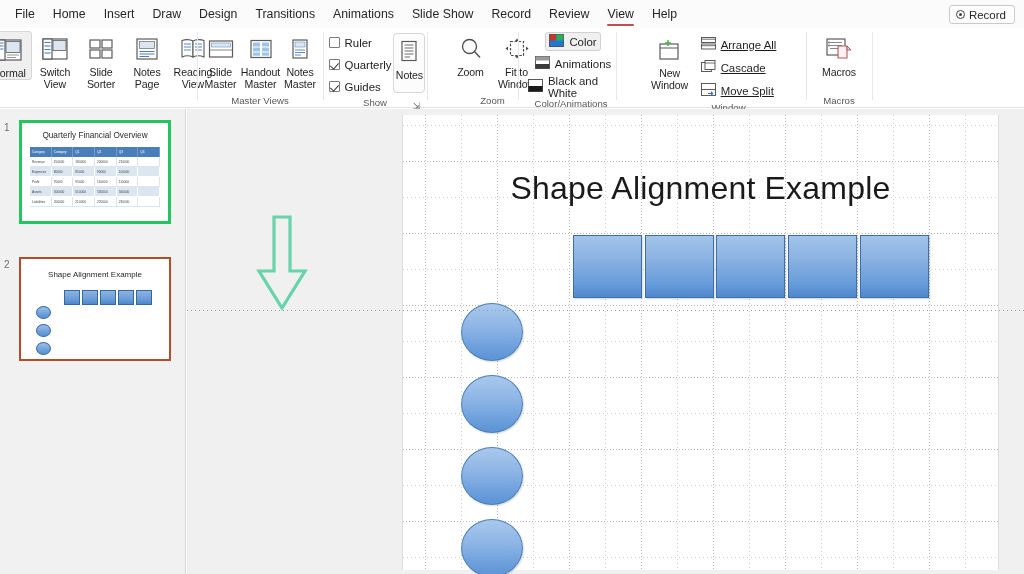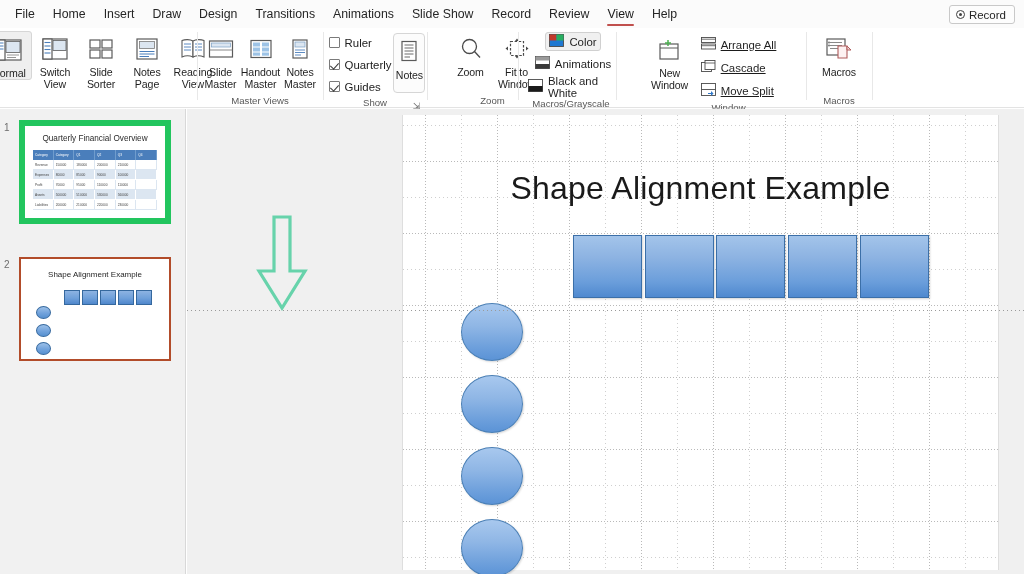--- a/index.html
+++ b/index.html
@@ -104,21 +104,21 @@
     background: #f1f1f1; border-right: 1px solid #d8d8d8;
     overflow: hidden;
   }
   .thumbitem { position: absolute; left: 0; width: 186px; }
   .thumbnum {
     position: absolute; left: 4px; top: 0px;
     font-size: 10px; color: #6e6e6e;
   }
   .thumbframe {
     position: absolute; left: 19px;
-    background: #ffffff; border: 6px solid #22c55e;
+    background: #ffffff; border: 3px solid #22c55e;
     overflow: hidden;
   }
   .thumbframe.selected { border: 2px solid #b24c2a; }
 
   
   .t1title {
     position: absolute; left: 0; right: 0; top: 8px;
     text-align: center; font-size: 8.2px; color: #2a2a2a;
   }
   .t1table { position: absolute; left: 8px; top: 24px; right: 8px; }
@@ -430,21 +430,21 @@
         <div class="smrow">
           <span>
             <svg width="15" height="13" viewBox="0 0 15 13">
                 <rect x="0.5" y="0.5" width="14" height="12" fill="#fff" stroke="#4a4a4a" stroke-width="0.9"></rect>
                 <rect x="0.5" y="7" width="14" height="5.5" fill="#1a1a1a"></rect>
               </svg>
           </span>
           <span>Black and White</span>
         </div>
       </div>
-      <div class="glabel">Macros/Grayscale</div>
+      <div class="glabel">Color/Animations</div>
     </div>
     <div class="gsep" style="left:616px;"></div>
 
     <div class="rgroup" style="left:619px; width:185px;">
       <div class="gbody" style="padding-top:4px;">
         <div class="bigbtn" style="width:48px; margin-left:2px;">
           <span class="ico">
             <svg width="26" height="22" viewBox="0 0 26 22">
                 <rect x="3" y="5" width="18" height="15" fill="#fff" stroke="#5a5a5a" stroke-width="1.2"></rect>
                 <line x1="3" y1="9" x2="21" y2="9" stroke="#5a5a5a" stroke-width="1"></line>

